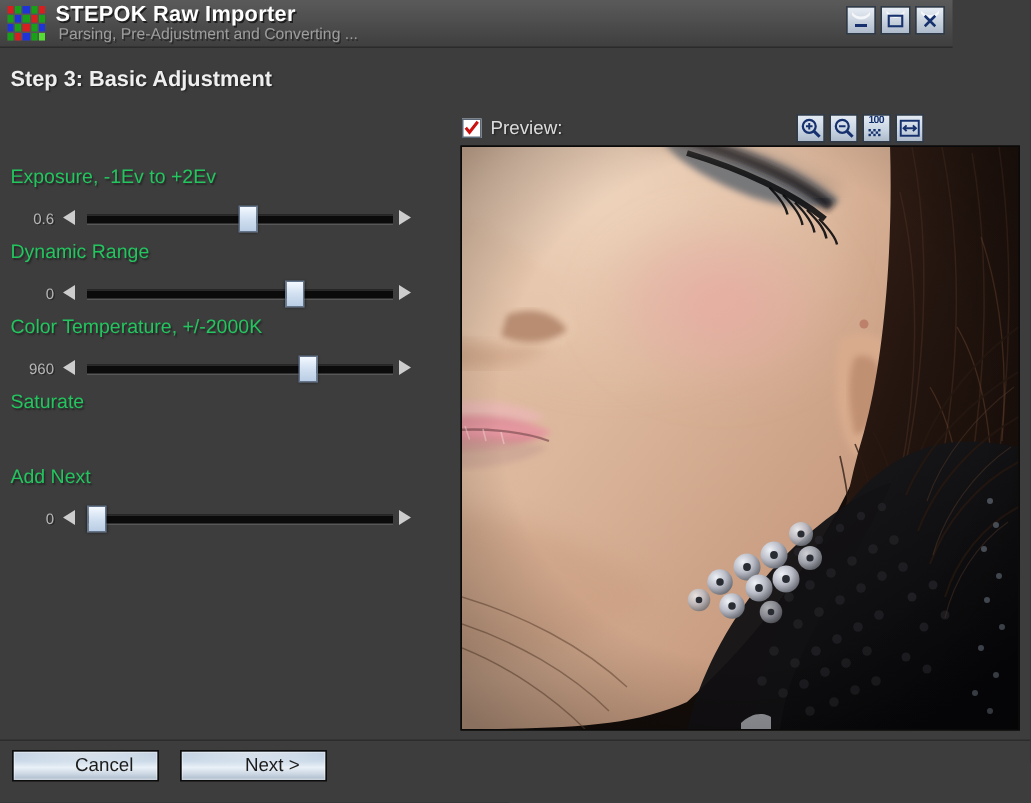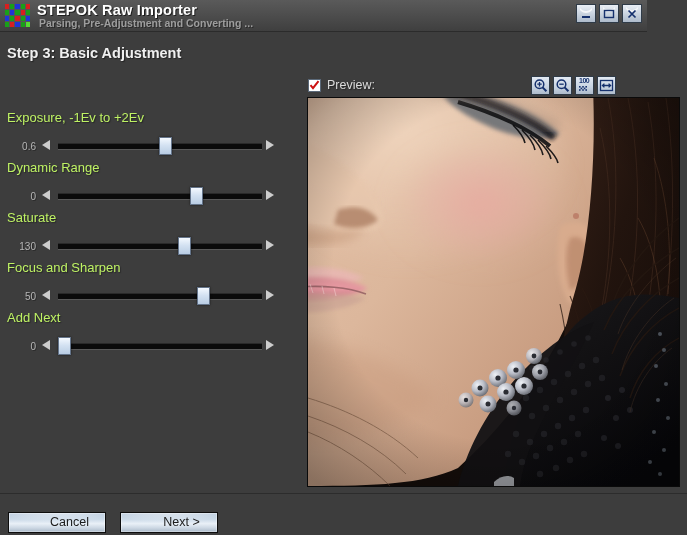--- a/index.html
+++ b/index.html
@@ -22,21 +22,20 @@
     overflow: hidden;
   }
 
   
   .titlebar {
     position: absolute;
     left: 0; top: 0;
     width: 635px; height: 31px;
     background: linear-gradient(to bottom, #5a5a5a 0%, #4e4e4e 45%, #3f3f3f 100%);
     border-bottom: 1px solid #2b2b2b;
-    padding-left: 12px;
   }
   .title-icon {
     position: absolute;
     left: 5px; top: 4px;
     width: 25px; height: 23px;
     display: grid;
     grid-template-columns: repeat(5, 1fr);
     grid-template-rows: repeat(4, 1fr);
     gap: 1px;
     background: #555;
@@ -52,21 +51,20 @@
     letter-spacing: 0.2px;
     white-space: nowrap;
   }
   .app-subtitle {
     position: absolute;
     left: 39px; top: 17px;
     font-size: 10.5px;
     color: #9d9d9d;
     text-shadow: 1px 1px 0 #2a2a2a;
     white-space: nowrap;
-    font-weight: bold;
   }
   .winbtns {
     position: absolute;
     right: 5px; top: 4px;
     display: flex;
     gap: 3px;
   }
   .winbtn {
     width: 20px; height: 19px;
     background: linear-gradient(to bottom, #e9eef5 0%, #c8d2de 55%, #aebbcb 100%);
@@ -91,21 +89,21 @@
   .controls {
     position: absolute;
     left: 0; top: 110px;
     width: 292px;
   }
   .ctrl-group { position: relative; height: 50px; }
   .ctrl-label {
     position: absolute;
     left: 7px; top: 0;
     font-size: 13px;
-    color: #bef264;
+    color: #22c55e;
     text-shadow: 1px 1px 1px #262626;
     white-space: nowrap;
   }
   .slider-row {
     position: absolute;
     left: 0; top: 27px;
     width: 292px; height: 20px;
   }
   .slider-value {
     position: absolute;
@@ -214,21 +212,21 @@
 
   
   .footer-sep {
     position: absolute;
     left: 0; top: 493px;
     width: 687px; height: 1px;
     background: #2c2c2c;
   }
   .btn {
     position: absolute;
-    top: 512px;
+    top: 500px;
     height: 21px;
     background:
       radial-gradient(120% 180% at 50% -60%, rgba(255,255,255,0.95) 0%, rgba(255,255,255,0.0) 62%),
       linear-gradient(to bottom, #b9cadd 0%, #cddbe9 34%, #e9f0f7 56%, #cdd8e4 78%, #aab9c9 100%);
     border: 1px solid #0d0d0d;
     box-sizing: border-box;
     color: #1c1c1c;
     font-size: 12.5px;
     text-align: center;
     line-height: 19px;
@@ -310,40 +308,32 @@
         <div class="slider-row">
           <div class="slider-value">0</div>
           <div class="arrow-left"></div>
           <div class="track">
             <div class="thumb" style="left: 132px; top: -7px;"></div>
           </div>
           <div class="arrow-right"></div>
         </div>
       </div>
       <div class="ctrl-group">
-        <div class="ctrl-label">Saturate</div>
+        <div class="ctrl-label">Color Temperature, +/-2000K</div>
         <div class="slider-row">
-          <div class="slider-value">130</div>
+          <div class="slider-value">960</div>
           <div class="arrow-left"></div>
           <div class="track">
-            <div class="thumb" style="left: 120px; top: -7px;"></div>
+            <div class="thumb" style="left: 141px; top: -7px;"></div>
           </div>
           <div class="arrow-right"></div>
         </div>
       </div>
       <div class="ctrl-group">
-        <div class="ctrl-label">Focus and Sharpen</div>
-        <div class="slider-row">
-          <div class="slider-value">50</div>
-          <div class="arrow-left"></div>
-          <div class="track">
-            <div class="thumb" style="left: 139px; top: -7px;"></div>
-          </div>
-          <div class="arrow-right"></div>
-        </div>
+        <div class="ctrl-label">Saturate</div>
       </div>
       <div class="ctrl-group">
         <div class="ctrl-label">Add Next</div>
         <div class="slider-row">
           <div class="slider-value">0</div>
           <div class="arrow-left"></div>
           <div class="track">
             <div class="thumb" style="left: 0px; top: -7px;"></div>
           </div>
           <div class="arrow-right"></div>

